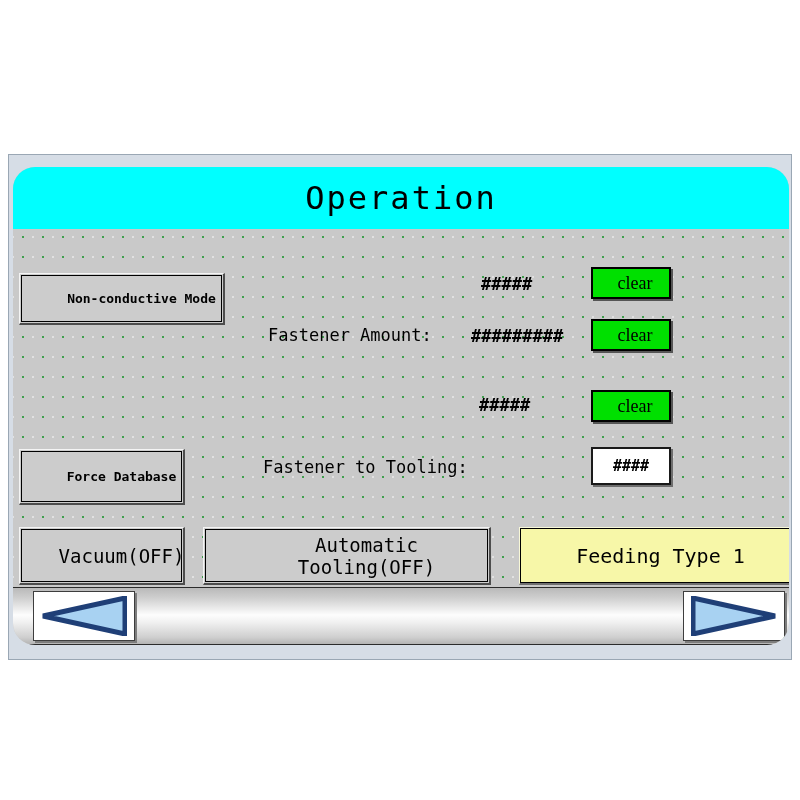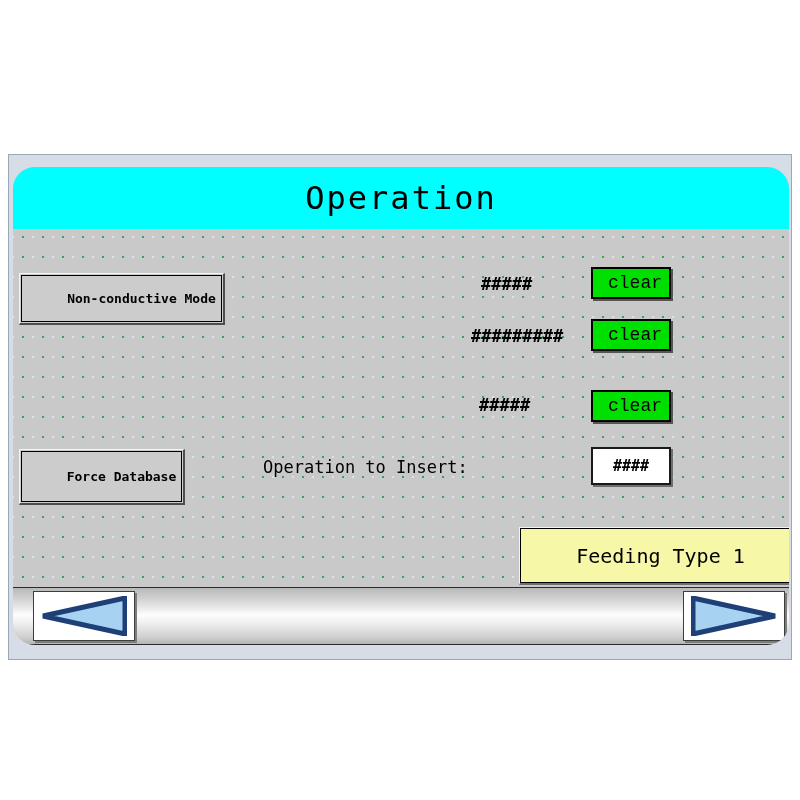--- a/index.html
+++ b/index.html
@@ -198,21 +198,21 @@
     width: 80px;
     height: 32px;
     background: #00e000;
     border: 2px solid #000000;
     box-shadow: 2px 2px 0 #555555;
     box-sizing: border-box;
     display: flex;
     align-items: center;
     justify-content: center;
     font-size: 18px;
-    font-family: Liberation Mono, monospace;
+    font-family: Liberation Serif, serif;
     color: #000000;
     padding-left: 8px;
   }
 
   
   #label-parts    { left: 255px; top: 107px; }
   #value-parts    { left: 468px; top: 107px; }
   #clear-parts    { left: 578px; top: 100px; }
   
   #label-amount   { left: 255px; top: 158px; }
@@ -294,30 +294,41 @@
 
     <div class="btn3d" id="btn-forcedb">
       <div class="inner">
         <span class="btn-label-bold">Force Database</span>
       </div>
     </div>
 
     <div class="row-value" id="value-parts">#####</div>
     <div class="clear-btn" id="clear-parts">clear</div>
 
+    <div class="row-label" id="label-amount">Fastener Amount:</div>
     <div class="row-value" id="value-amount">#########</div>
     <div class="clear-btn" id="clear-amount">clear</div>
 
     <div class="row-value" id="value-inserted">#####</div>
     <div class="clear-btn" id="clear-inserted">clear</div>
 
-    <div class="row-label" id="label-toinsert">Operation to Insert:</div>
+    <div class="row-label" id="label-toinsert">Fastener to Tooling:</div>
     <div id="input-toinsert" placeholder="####">####</div>
 
-
+    <div class="btn3d" id="btn-vacuum">
+      <div class="inner">
+        <span class="btn-label-big">Vacuum(OFF)</span>
+      </div>
+    </div>
+
+    <div class="btn3d" id="btn-autotooling">
+      <div class="inner">
+        <span class="btn-label-big">Automatic Tooling(OFF)</span>
+      </div>
+    </div>
 
     <div id="btn-feeding">
       <div class="inner">Feeding Type 1</div>
     </div>
 
     <div id="navbar">
       <div class="nav-arrow-box" id="nav-prev">
         <svg class="tri" width="86" height="40" viewBox="0 0 86 40">
           <polygon points="2,20 84,2 84,38" fill="#a8d2f2" stroke="#1f3f77" stroke-width="5"></polygon>
         </svg>

